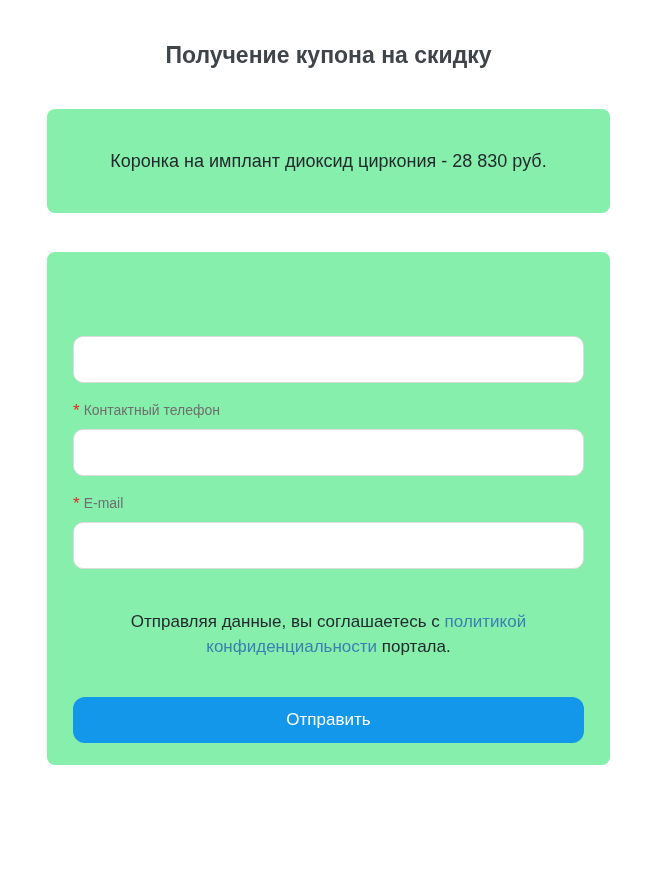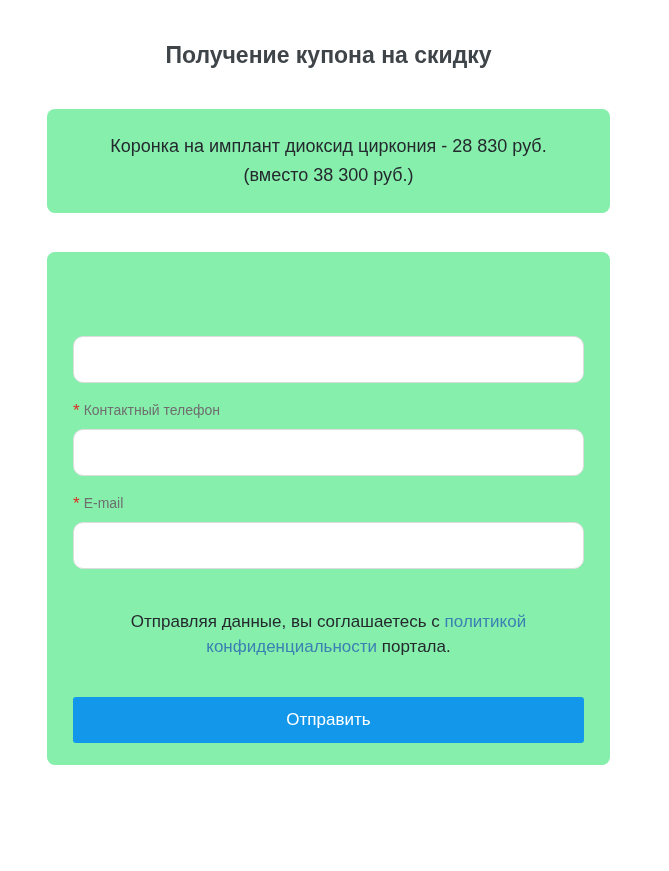--- a/index.html
+++ b/index.html
@@ -101,38 +101,37 @@
     text-decoration: none;
     cursor: pointer;
   }
   .submit-button {
     display: block;
     width: 100%;
     height: 46px;
     margin-top: 38px;
     background: #1297ea;
     border: none;
-    border-radius: 3px;
+    border-radius: 12px;
     color: #ffffff;
     font-size: 17px;
     font-family: inherit;
     cursor: pointer;
     text-align: center;
   }
 </style>
 </head>
 <body>
 
 <div class="container">
 
   <h1 class="page-title">Получение купона на скидку</h1>
 
   <div class="panel offer-panel">
     <div>Коронка на имплант диоксид циркония - 28 830 руб.</div>
-    <div>(вместо 38 300 руб.)</div>
   </div>
 
   <div class="panel form-panel">
 
 
     <div class="field">
       <input class="text-input" type="text" placeholder="" style="">
     </div>
 
     <div class="field">

